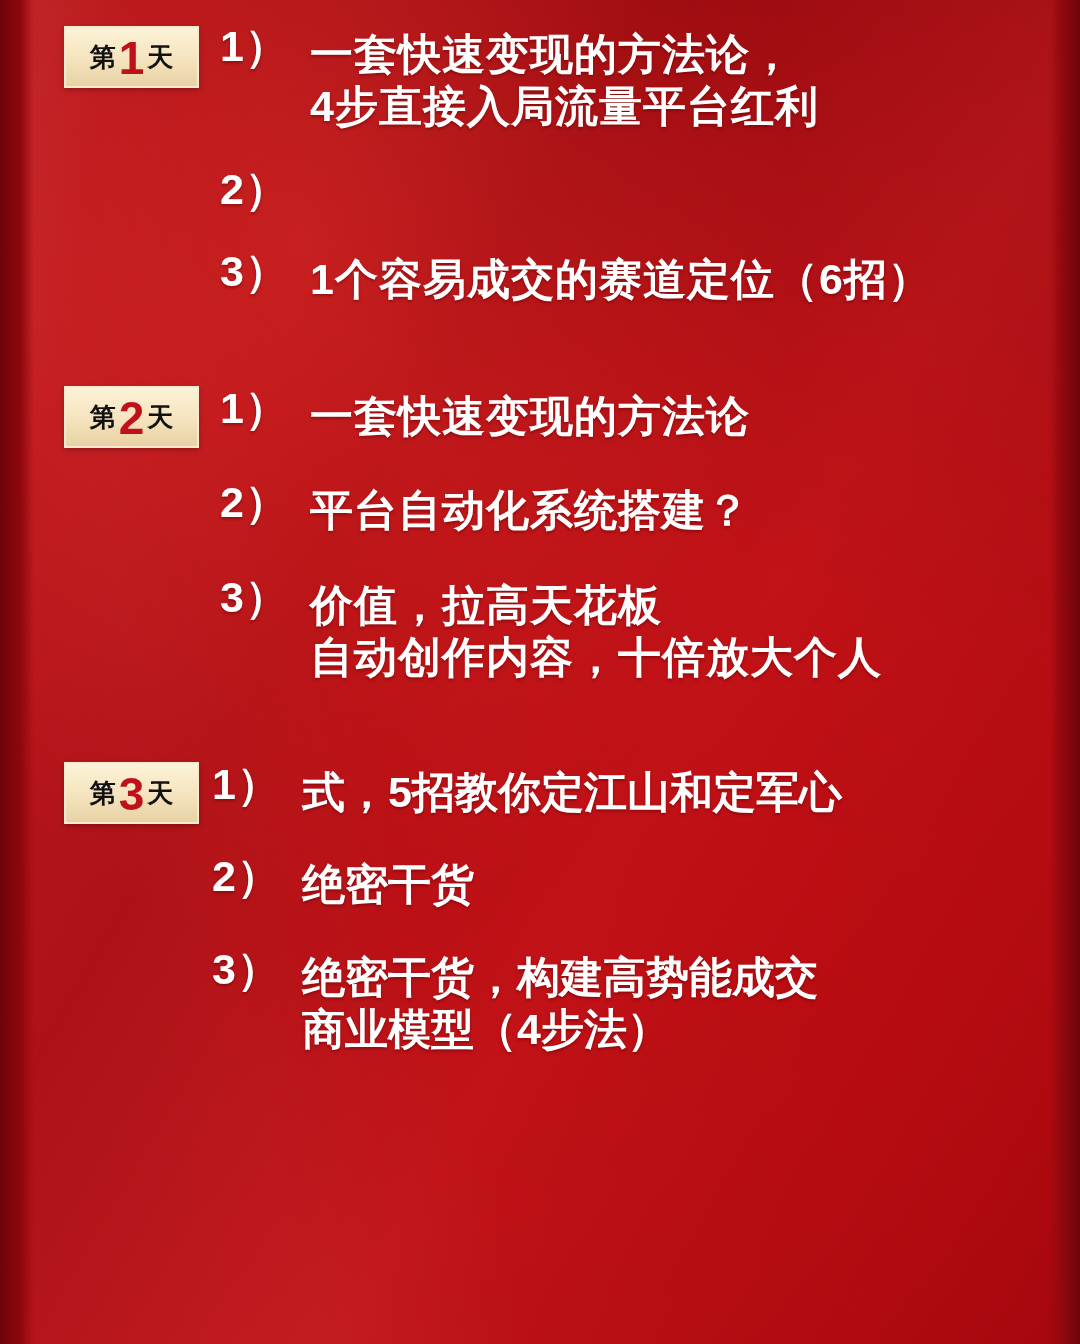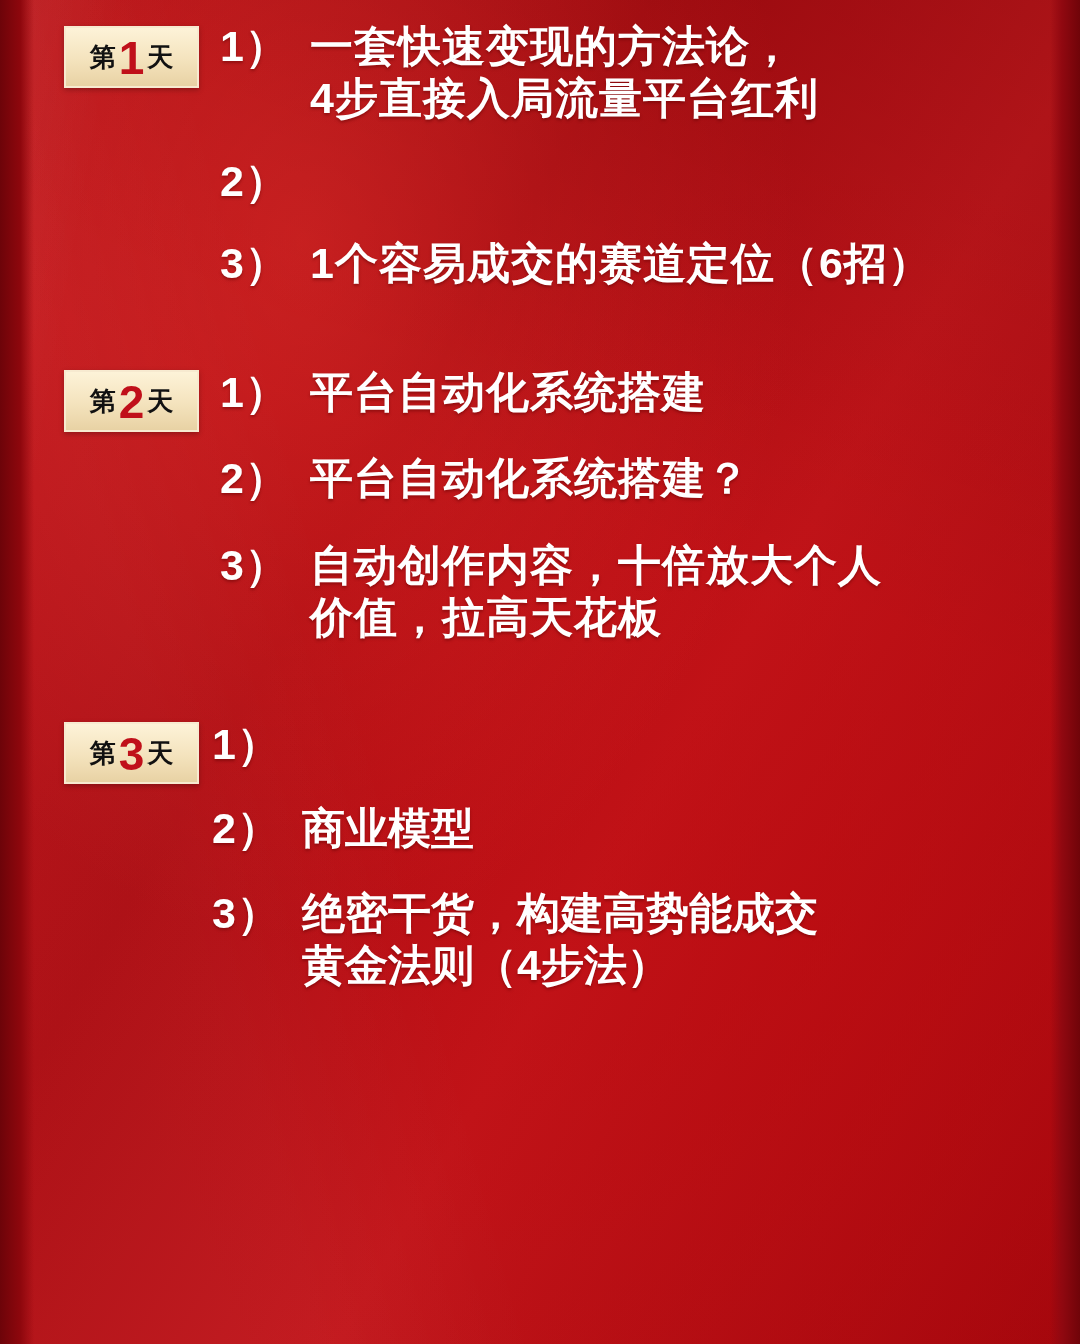--- a/index.html
+++ b/index.html
@@ -110,20 +110,21 @@
     margin-bottom: 0;
   }
   .item-no {
     flex: 0 0 auto;
     width: 90px;
     text-align: left;
     white-space: nowrap;
   }
   .item-text {
     flex: 1 1 auto;
+    margin-top: 8px;
   }
   .item-text .line {
     display: block;
     white-space: nowrap;
   }
   
   .day-1 .items { padding-top: 2px; }
   .day-1 { margin-bottom: 72px; }
   .day-2 { margin-bottom: 70px; }
   .day-2 .item { margin-bottom: 34px; }
@@ -169,61 +170,62 @@
     <div class="day-block day-2">
       <div class="day-badge">
         <span class="bd-small">第</span>
         <span class="bd-num">2</span>
         <span class="bd-small">天</span>
       </div>
       <div class="items">
         <div class="item">
           <span class="item-no">1）</span>
           <span class="item-text">
-            <span class="line">平台自动化系统搭建</span>
+            <span class="line">一套快速变现的方法论</span>
           </span>
         </div>
         <div class="item">
           <span class="item-no">2）</span>
           <span class="item-text">
             <span class="line">平台自动化系统搭建？</span>
           </span>
         </div>
         <div class="item">
           <span class="item-no">3）</span>
           <span class="item-text">
+            <span class="line">价值，拉高天花板</span>
             <span class="line">自动创作内容，十倍放大个人</span>
-            <span class="line">价值，拉高天花板</span>
           </span>
         </div>
       </div>
     </div>
 
     <div class="day-block day-3">
       <div class="day-badge">
         <span class="bd-small">第</span>
         <span class="bd-num">3</span>
         <span class="bd-small">天</span>
       </div>
       <div class="items">
         <div class="item">
           <span class="item-no">1）</span>
           <span class="item-text">
+            <span class="line">式，5招教你定江山和定军心</span>
           </span>
         </div>
         <div class="item">
           <span class="item-no">2）</span>
           <span class="item-text">
-            <span class="line">商业模型</span>
+            <span class="line">绝密干货</span>
           </span>
         </div>
         <div class="item">
           <span class="item-no">3）</span>
           <span class="item-text">
             <span class="line">绝密干货，构建高势能成交</span>
-            <span class="line">黄金法则（4步法）</span>
+            <span class="line">商业模型（4步法）</span>
           </span>
         </div>
       </div>
     </div>
 
   </div>
 </div>
 
 </body></html>

